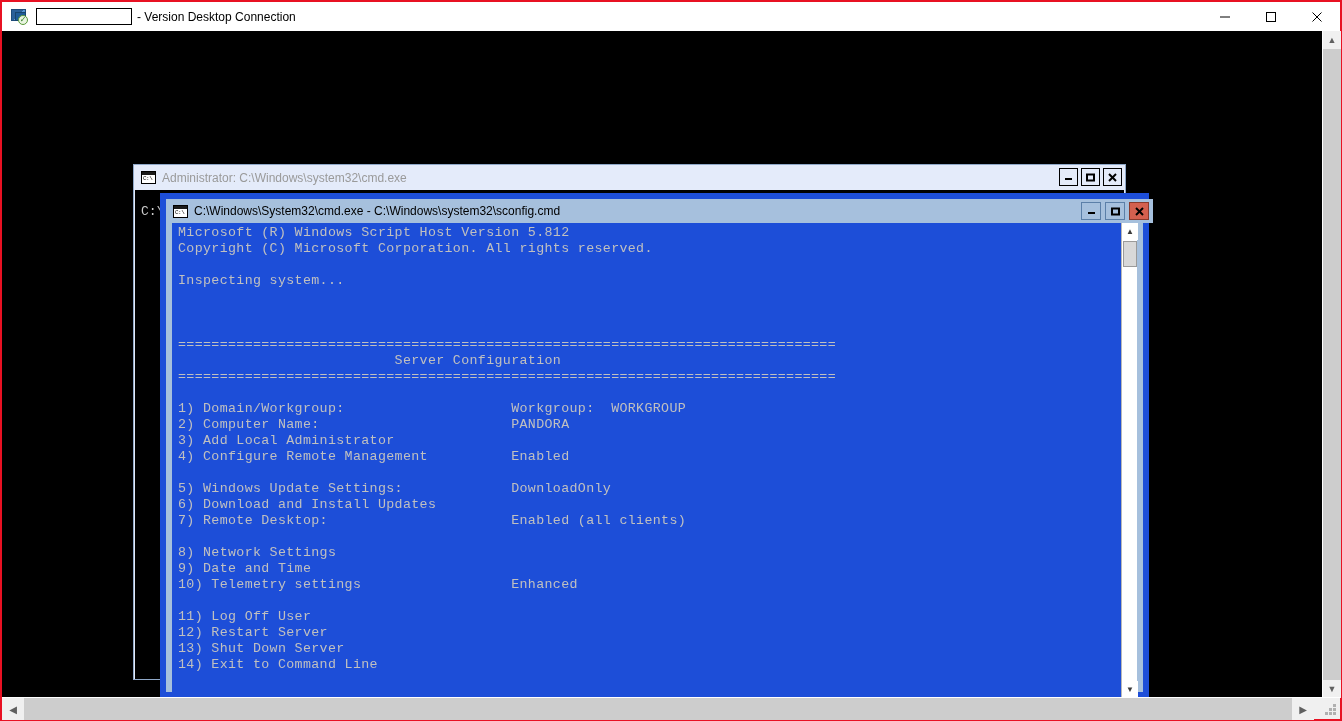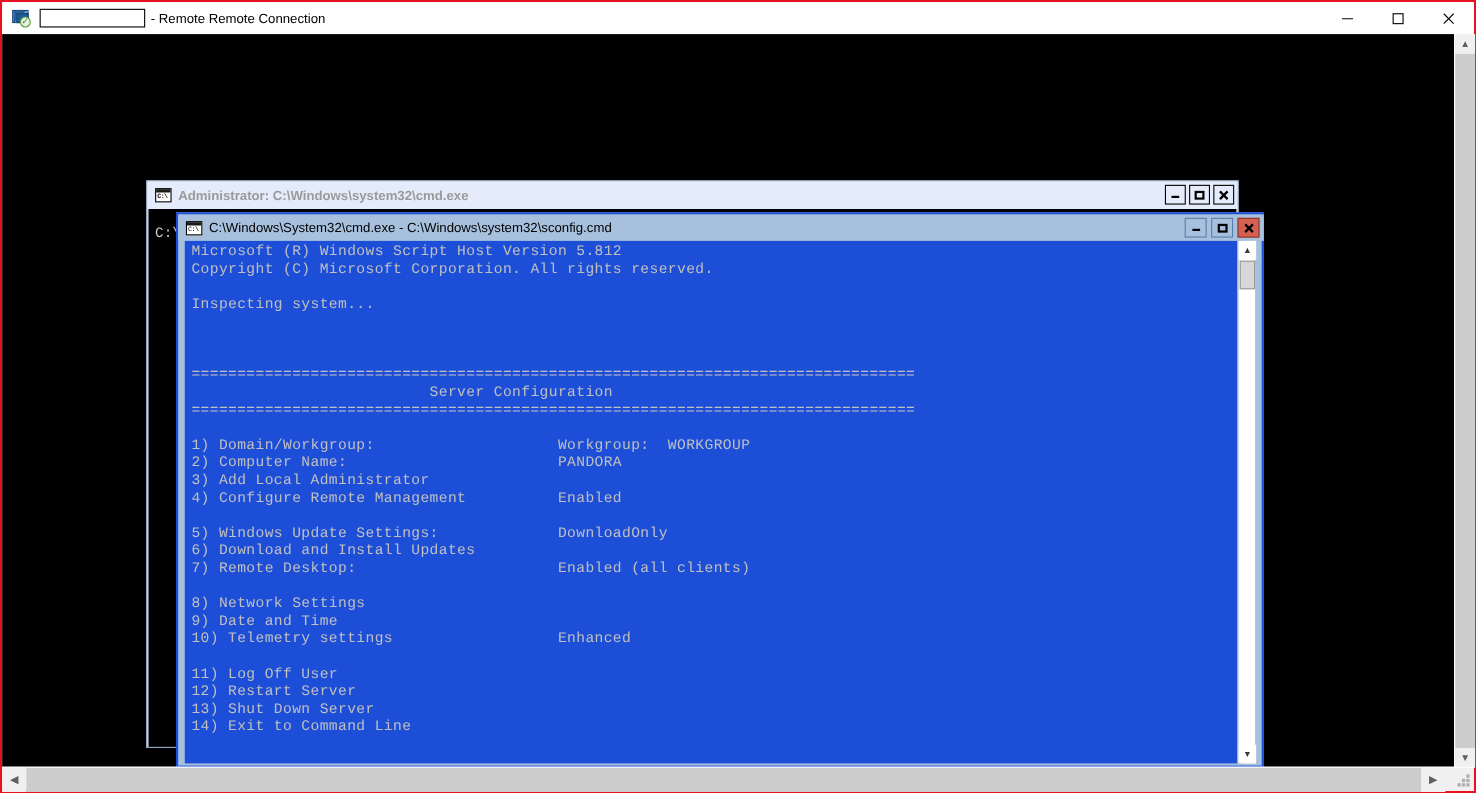--- a/index.html
+++ b/index.html
@@ -98,21 +98,21 @@
     position: absolute;
     left: 131px; top: 133px;
     width: 993px; height: 516px;
     background: #e4ebfa;
     border: 1px solid #8fa8c8;
   }
   #cmd-back-titlebar {
     position: absolute; left: 0; top: 0;
     width: 991px; height: 25px;
     background: #e4ebfa;
-    display: flex; align-items: center; font-weight: bold;
+    display: flex; align-items: center;
   }
   .cmd-icon {
     width: 15px; height: 13px;
     margin-left: 7px; margin-right: 6px;
     background: #ffffff;
     border: 1px solid #000000;
     position: relative;
     flex: none;
   }
   .cmd-icon::before {
@@ -153,21 +153,21 @@
     padding: 14px 0 0 6px;
     overflow: hidden;
   }
 
   
   #cmd-window-front {
     position: absolute;
     left: 158px; top: 162px;
     width: 989px; height: 505px;
     background: #a6c0dd;
-    border: 2px solid #1d4ed8;
+    border: 6px solid #1d4ed8;
   }
   #cmd-front-titlebar {
     position: absolute; left: 0; top: 0;
     width: 987px; height: 24px;
     background: #a6c0dd;
     display: flex; align-items: center;
   }
   #cmd-front-title-text {
     font-size: 12px;
     color: #000000;
@@ -286,21 +286,21 @@
 
 <div id="rdp-window">
 
   <div id="rdp-titlebar">
     <span id="rdp-icon">
       <span class="mon"></span>
       <span class="mon2"></span>
       <span class="badge">✓</span>
     </span>
     <span id="redacted-box"></span>
-    <span id="rdp-title-text">- Remote Remote Connection</span>
+    <span id="rdp-title-text">- Version Desktop Connection</span>
 
     <div id="rdp-winbtns">
       <div class="wbtn">
         <svg width="12" height="12" viewBox="0 0 12 12">
             <line x1="1" y1="6" x2="11" y2="6" stroke="#000" stroke-width="1"></line>
           </svg>
       </div>
       <div class="wbtn">
         <svg width="12" height="12" viewBox="0 0 12 12">
             <rect x="1.5" y="1.5" width="9" height="9" fill="none" stroke="#000" stroke-width="1"></rect>

